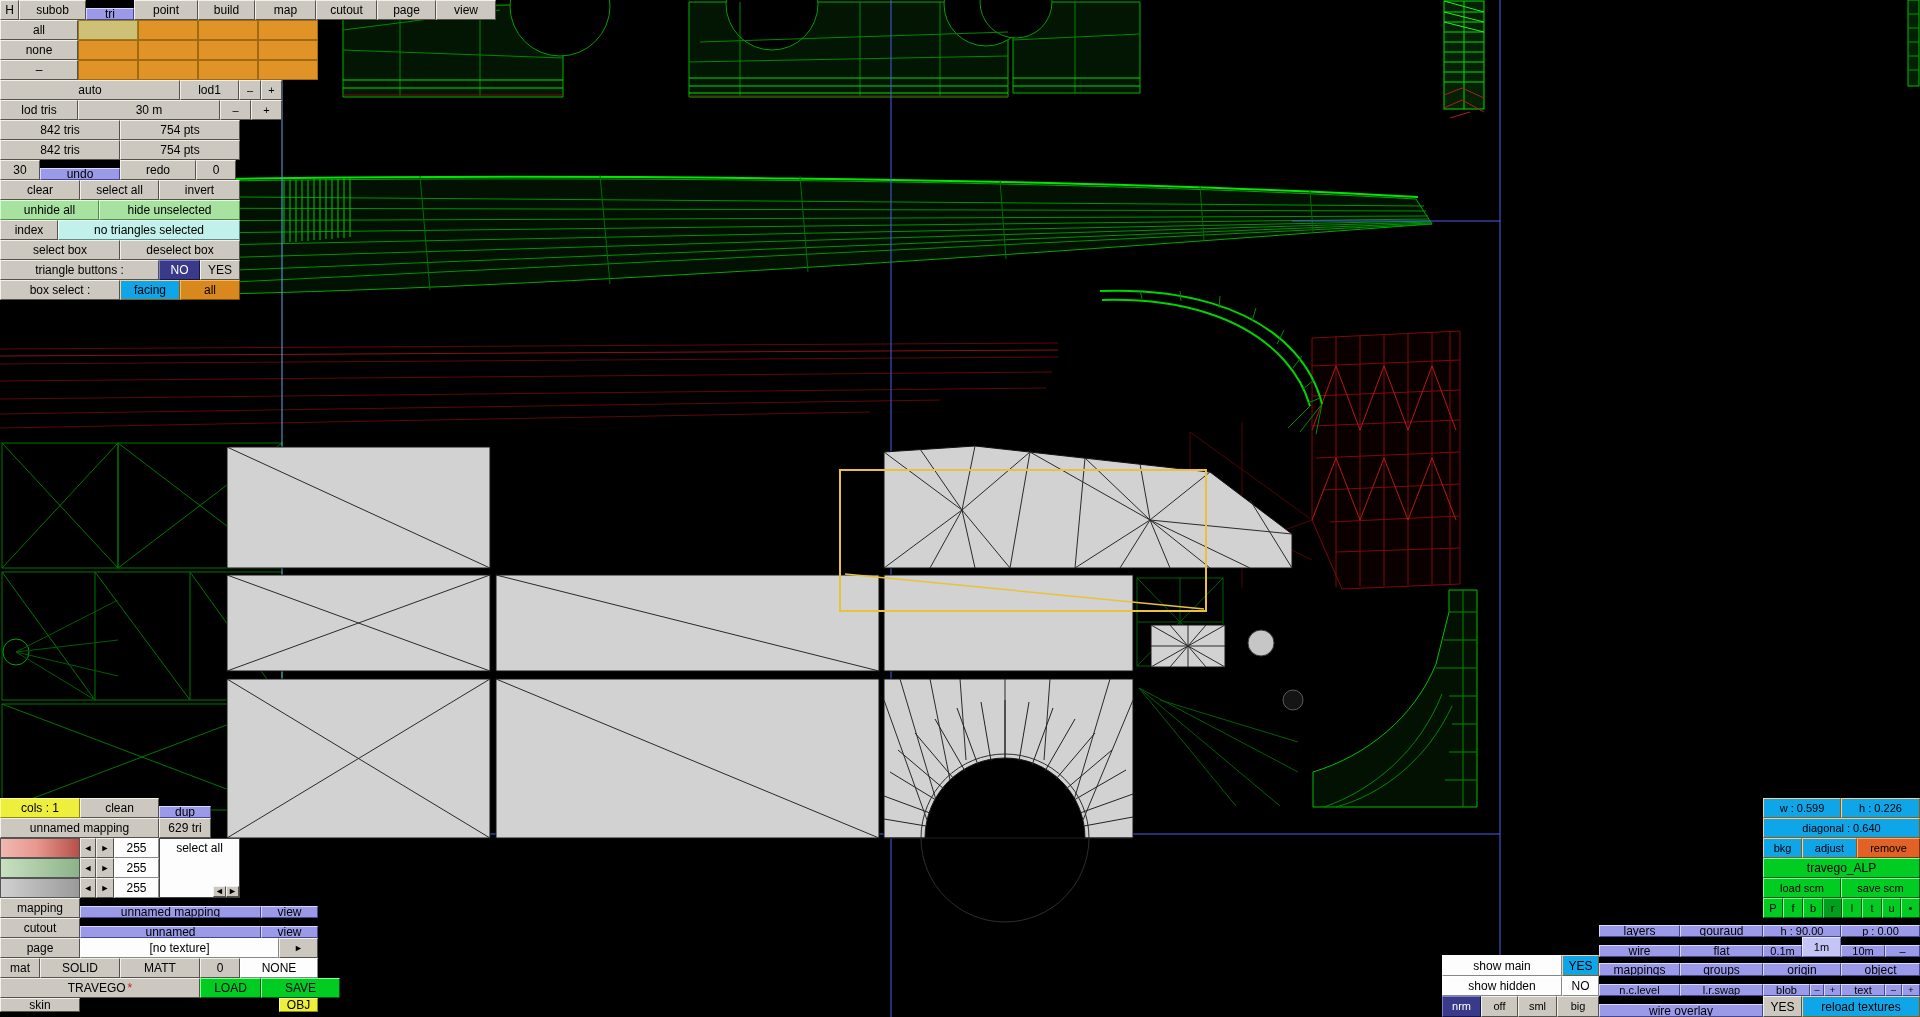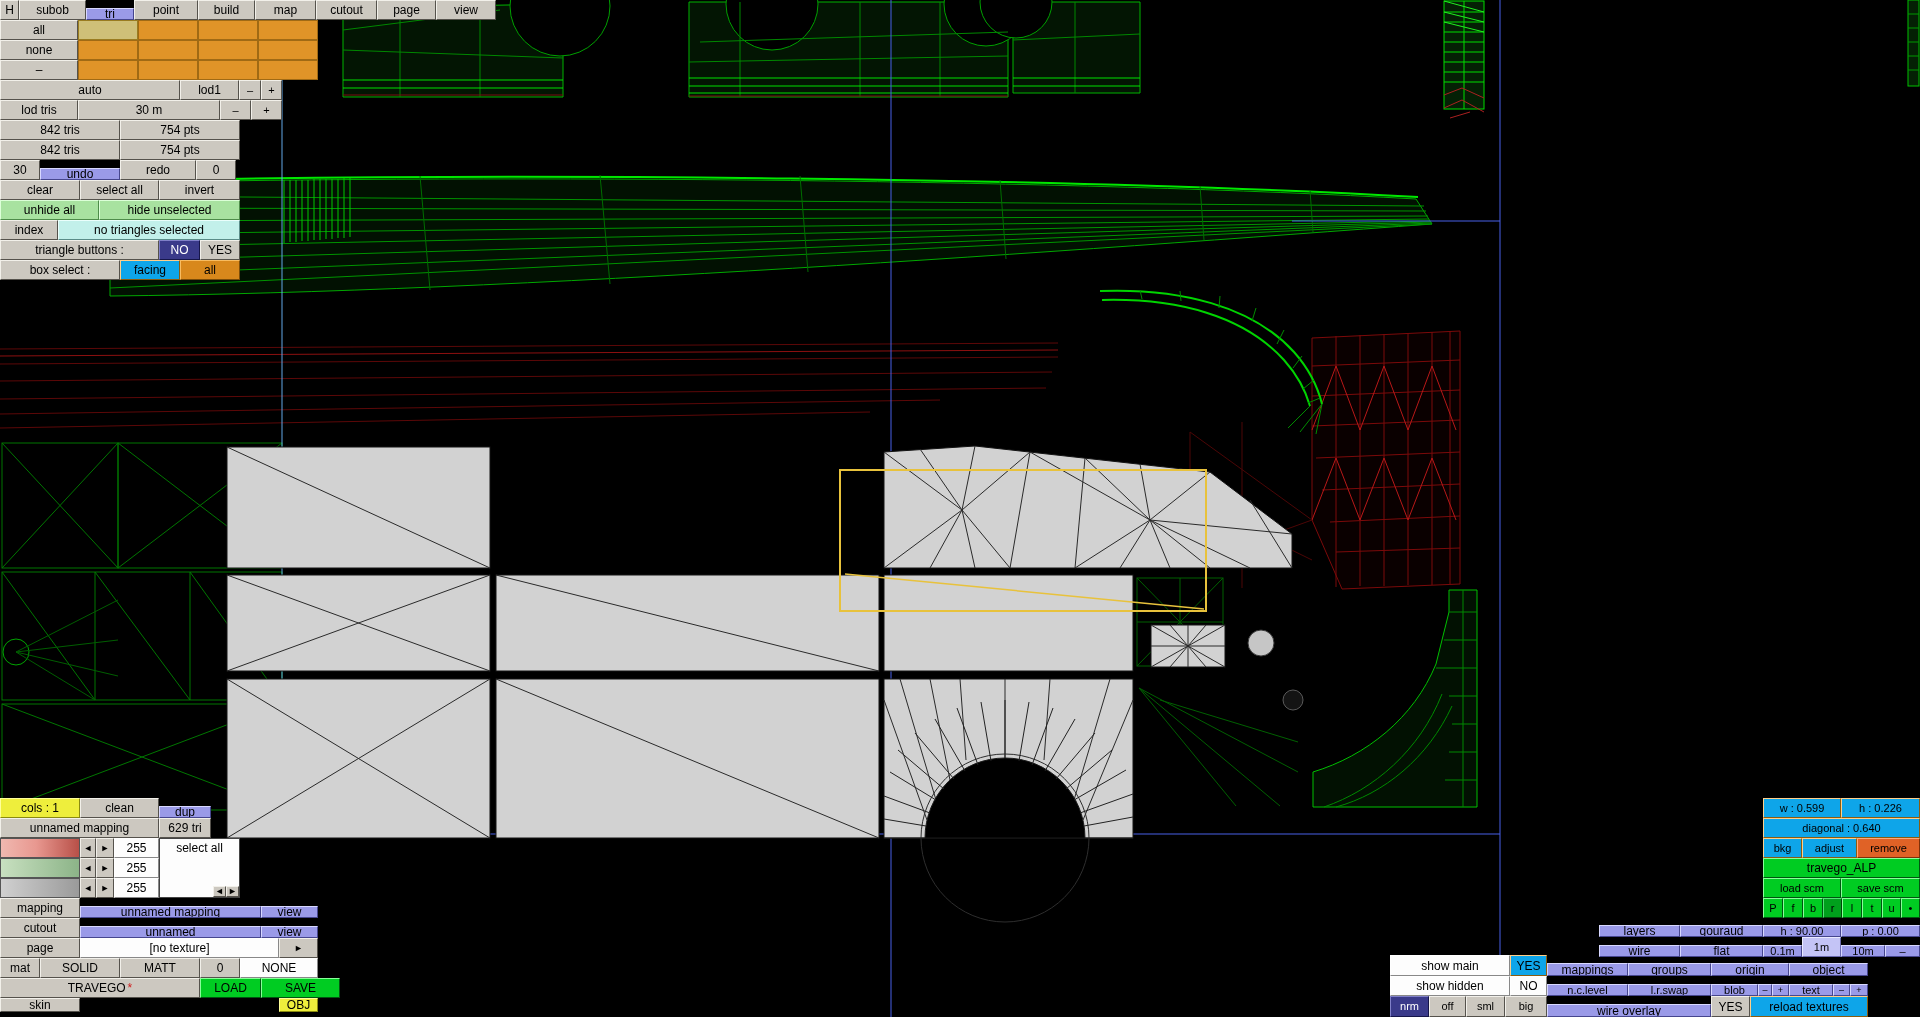--- a/index.html
+++ b/index.html
@@ -270,20 +270,24 @@
   </div>
   <div class="row">
     <div class="cell lgrn" style="width:99px">unhide all</div>
     <div class="cell lgrn" style="width:141px">hide unselected</div>
   </div>
   <div class="row">
     <div class="cell" style="width:58px">index</div>
     <div class="cell cyn" style="width:182px">no triangles selected</div>
   </div>
   <div class="row">
+    <div class="cell" style="width:120px">select box</div>
+    <div class="cell" style="width:120px">deselect box</div>
+  </div>
+  <div class="row">
     <div class="cell" style="width:159px">triangle buttons :</div>
     <div class="cell navy" style="width:41px">NO</div>
     <div class="cell" style="width:40px">YES</div>
   </div>
   <div class="row">
     <div class="cell" style="width:120px">box select :</div>
     <div class="cell org" style="width:60px">facing</div>
     <div class="cell org-dk" style="width:60px">all</div>
   </div>
 </div>
@@ -406,21 +410,21 @@
   <div class="row">
     <div class="cell peri" style="width:81px">wire</div>
     <div class="cell peri" style="width:83px">flat</div>
     <div class="cell peri sm" style="width:39px">0.1m</div>
     <div class="cell peri-light sm" style="width:39px">1m</div>
     <div class="cell peri sm" style="width:44px">10m</div>
     <div class="cell peri sm" style="width:35px">–</div>
   </div>
 </div>
 
-<div class="panel" style="left:1390px;top:955px">
+<div class="panel" style="left:1442px;top:955px">
   <div class="row" style="height:21px">
     <div class="cell wht" style="width:120px">show main</div>
     <div class="cell org" style="width:37px">YES</div>
     <div class="cell peri" style="width:81px">mappings</div>
     <div class="cell peri" style="width:83px">groups</div>
     <div class="cell peri" style="width:78px">origin</div>
     <div class="cell peri" style="width:79px">object</div>
   </div>
   <div class="row">
     <div class="cell wht" style="width:120px">show hidden</div>

